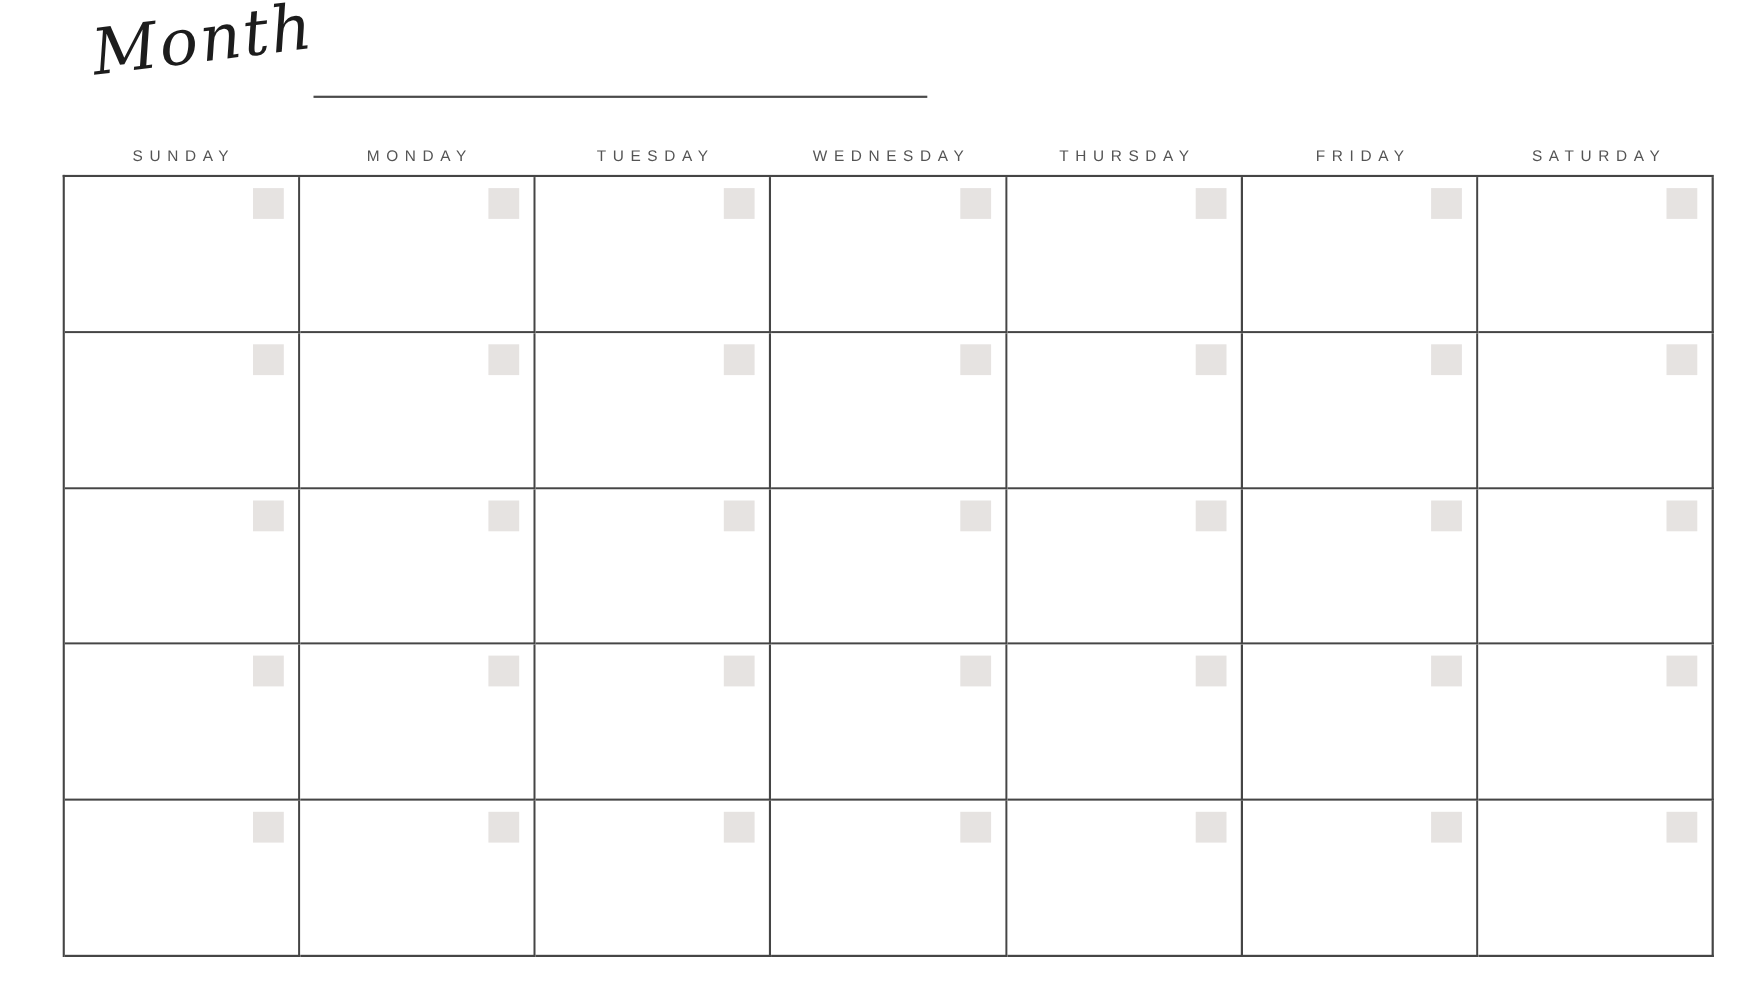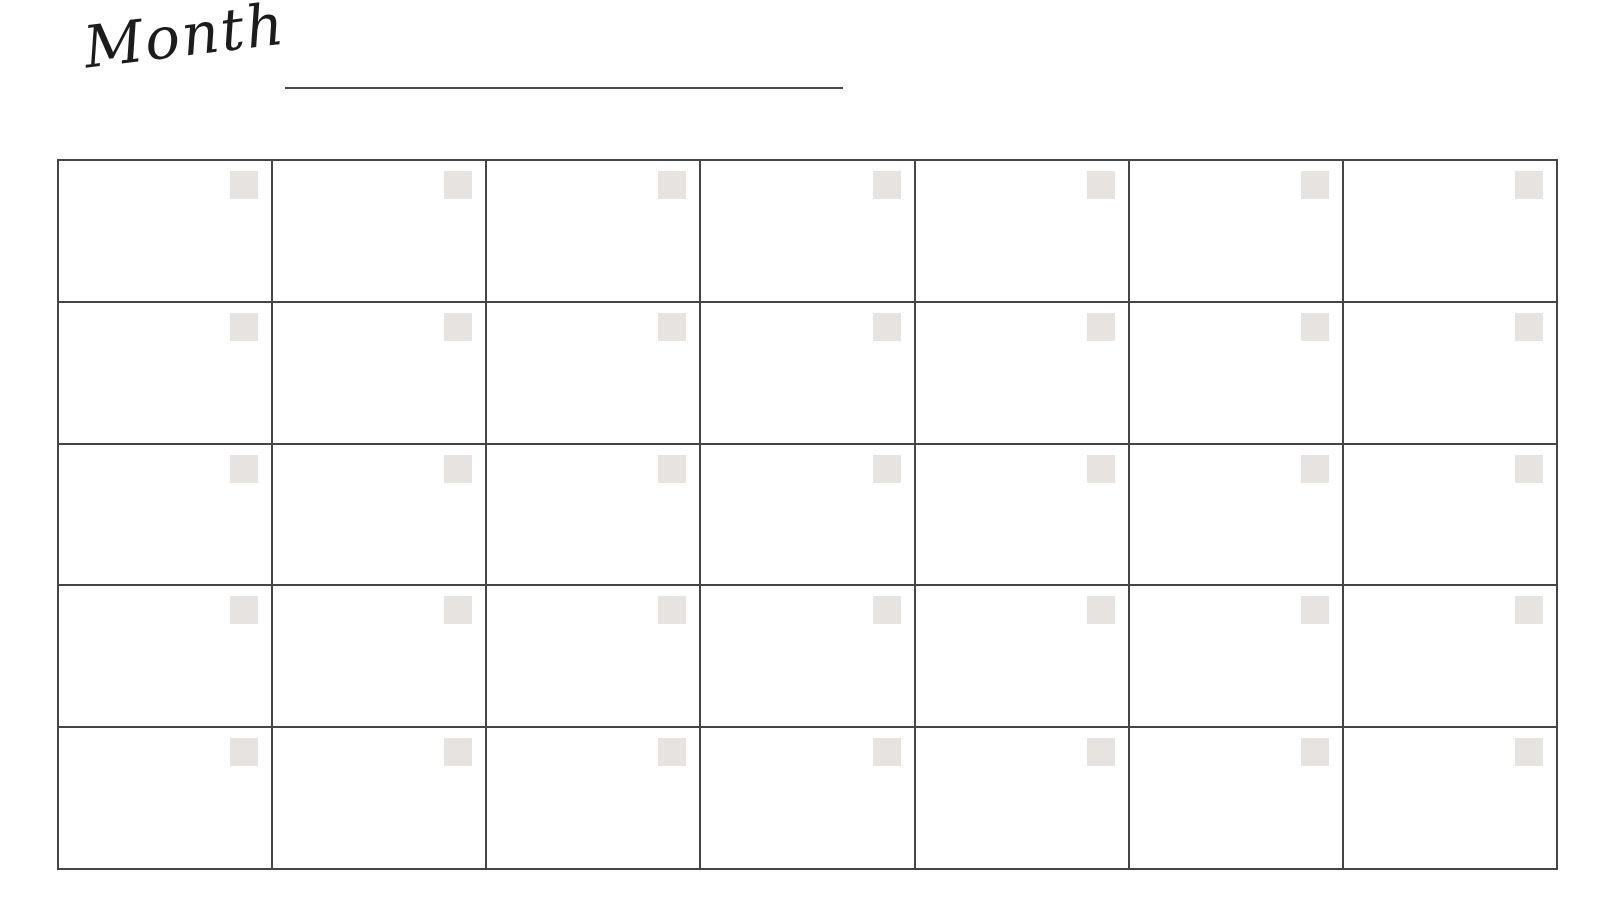--- a/index.html
+++ b/index.html
@@ -101,20 +101,29 @@
 </head>
 <body>
 
 <div class="page">
 
   <div class="title-row">
     <span class="month-script">Month</span>
     <div class="month-fill-line"></div>
   </div>
 
+  <div class="day-header-row">
+    <div class="day-header">SUNDAY</div>
+    <div class="day-header">MONDAY</div>
+    <div class="day-header">TUESDAY</div>
+    <div class="day-header">WEDNESDAY</div>
+    <div class="day-header">THURSDAY</div>
+    <div class="day-header">FRIDAY</div>
+    <div class="day-header">SATURDAY</div>
+  </div>
 
   <div class="calendar-grid" id="calendar-grid">
       <div class="calendar-cell">
         <span class="date-marker-square"></span>
       </div>
       <div class="calendar-cell">
         <span class="date-marker-square"></span>
       </div>
       <div class="calendar-cell">
         <span class="date-marker-square"></span>

